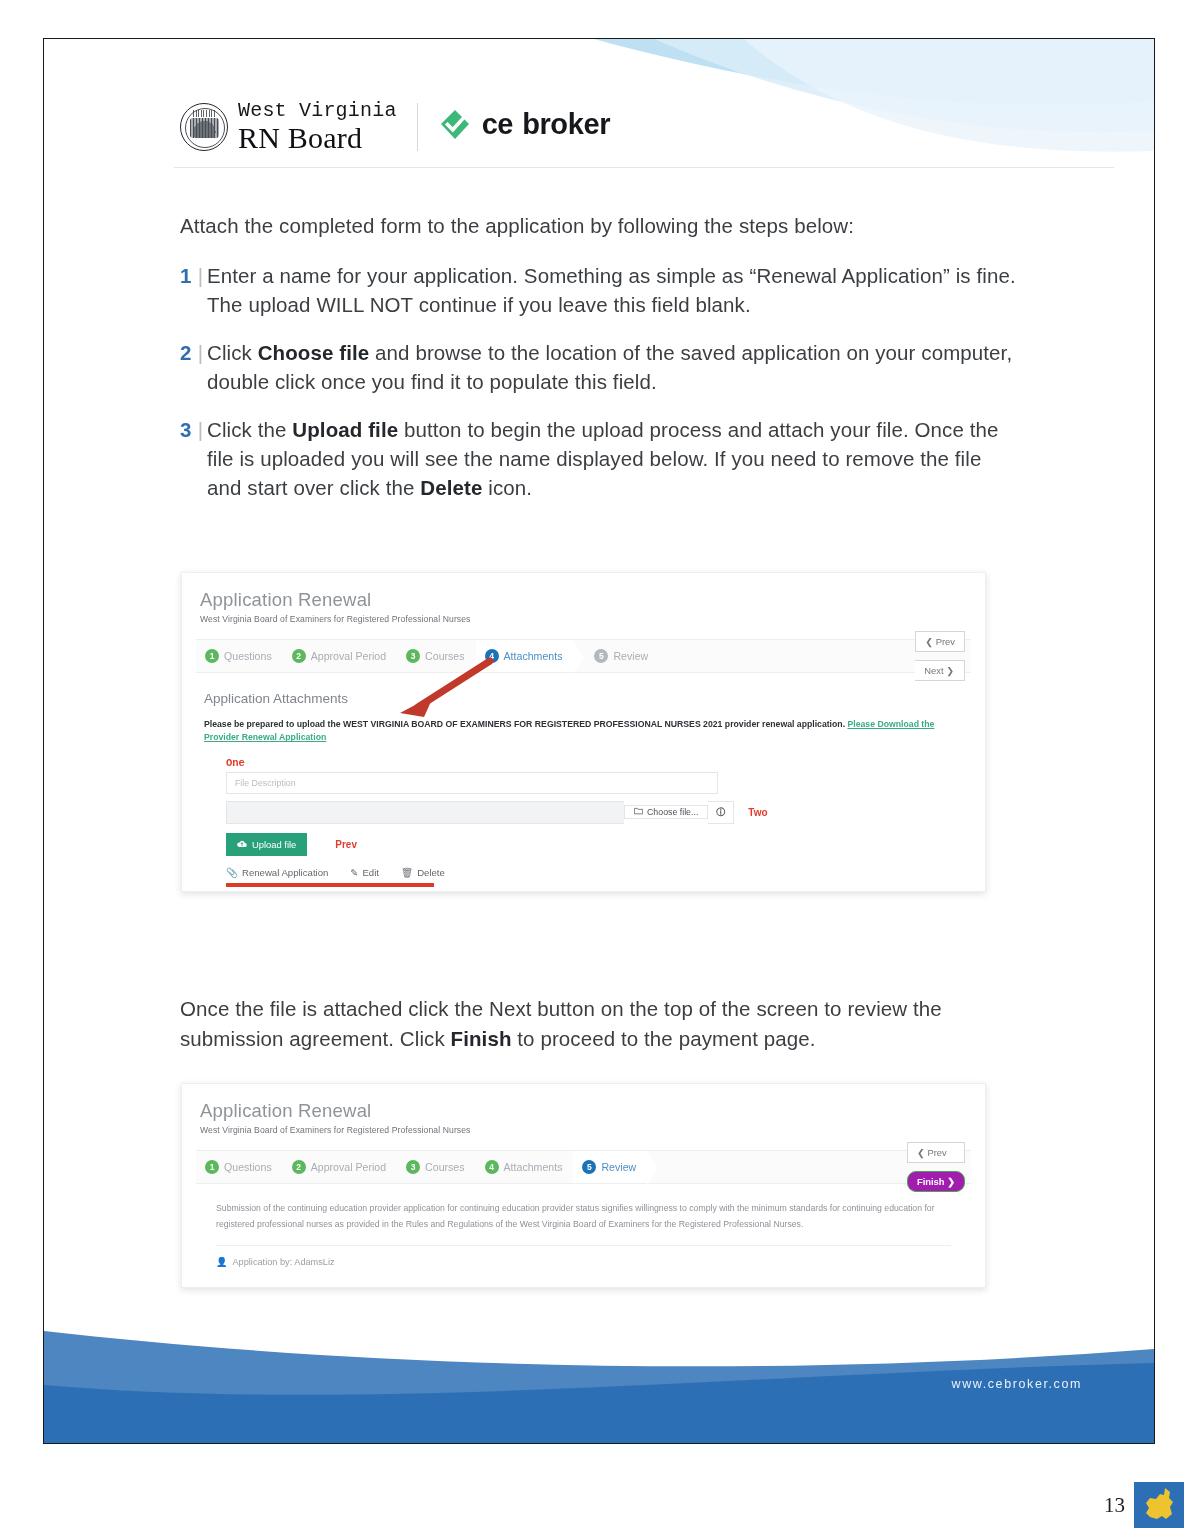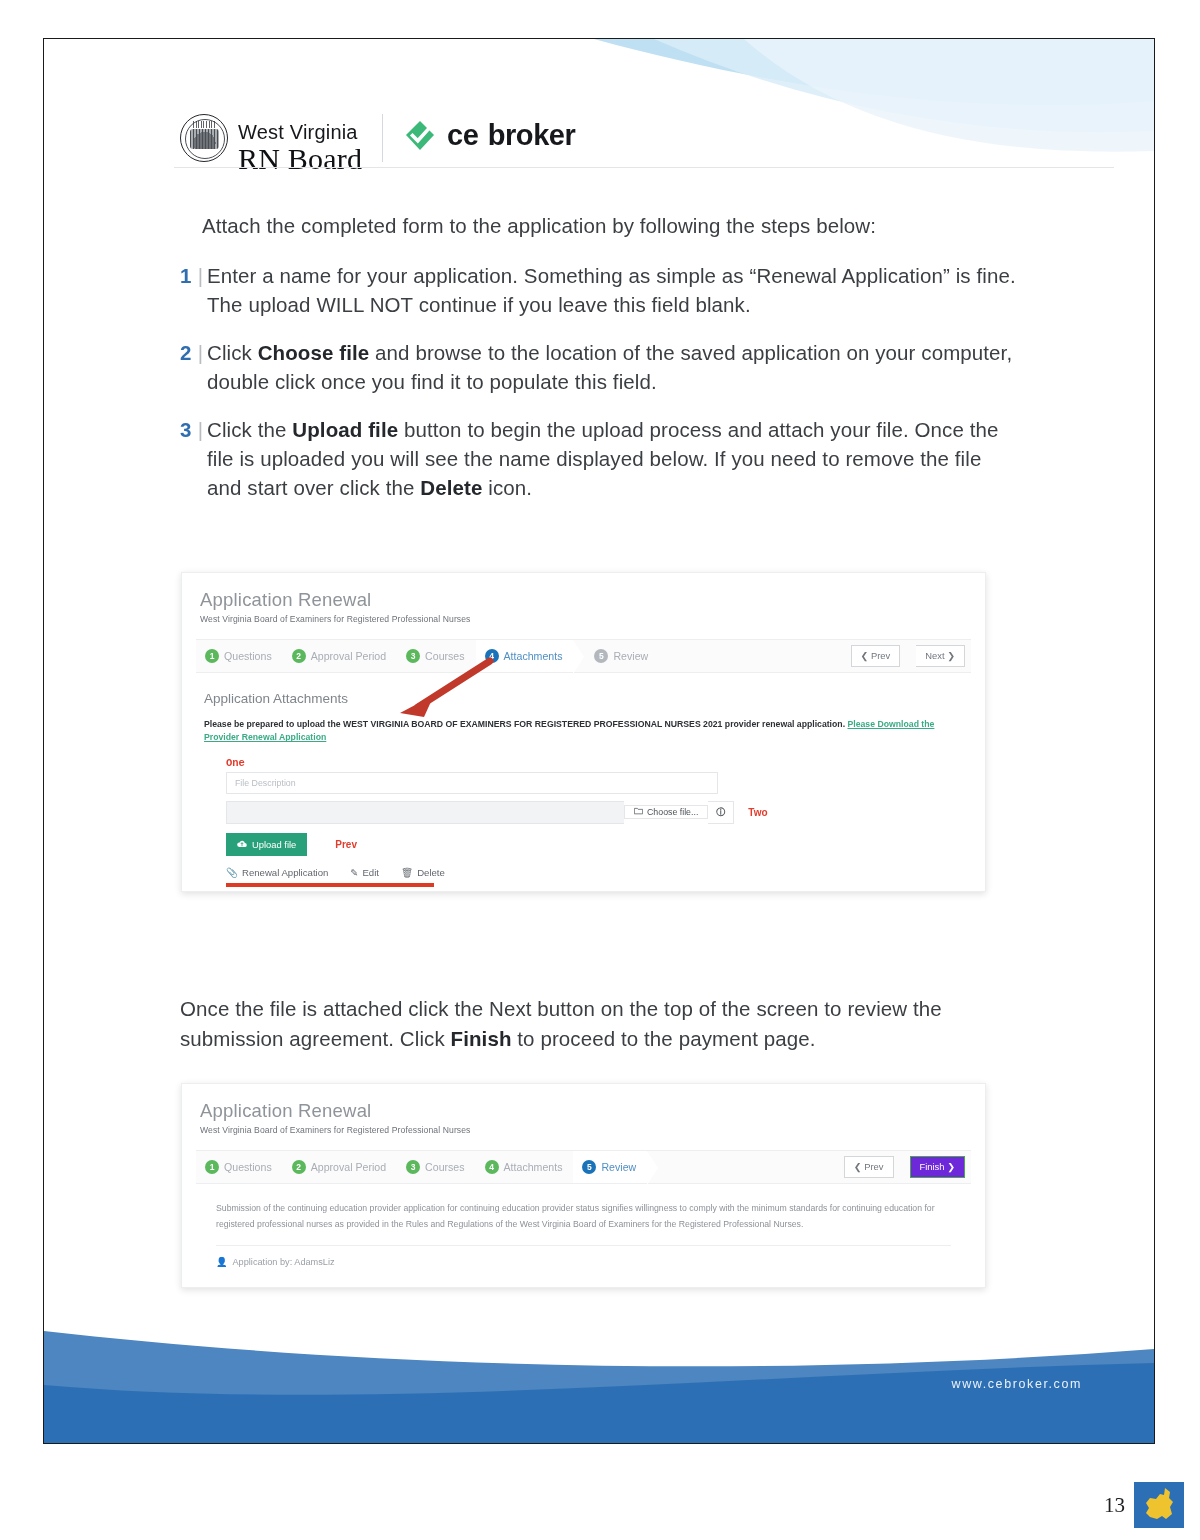--- a/index.html
+++ b/index.html
@@ -63,22 +63,22 @@
     border-radius: 3px;
     opacity: .85;
   }
   .wv-seal .seal-top {
     position: absolute; left: 12px; top: 6px; width: 23px; height: 7px;
     background: repeating-linear-gradient(90deg,#2b2f35 0 1px, transparent 1px 2.6px);
     opacity: .75;
   }
   .logo-words { margin-left: 10px; line-height: 1; }
   .logo-words .l1 {
-    font-family: Liberation Sans, sans-serif;
-    font-size: 20px; color: #16181c; letter-spacing: .2px; margin-top: 21px;
+    font-family: Liberation Mono, monospace;
+    font-size: 20px; color: #16181c; letter-spacing: .2px;
   }
   .logo-words .l2 {
     font-family: "Liberation Serif", serif;
     font-size: 30px; color: #0e1013; margin-top: 2px; letter-spacing: .2px;
   }
   .logo-divider {
     width: 1px; height: 48px; background: #d5d8dc; margin: 0 20px;
   }
   .ce-mark { display: flex; align-items: flex-start; gap: 10px; }
   .ce-text {
@@ -90,21 +90,21 @@
     width: 940px; height: 1px; background: #e3e5e8;
   }
 
   
   .body-text {
     position: absolute; left: 136px; top: 172px; width: 840px;
     color: #3e4246;
   }
   .lead {
     font-size: 20.5px; line-height: 1.45; color: #3b3f43;
-    letter-spacing: .1px; margin-bottom: 20px; margin-left: 22px;
+    letter-spacing: .1px; margin-bottom: 20px;
   }
   .step { display: flex; margin-bottom: 19px; }
   .step-num {
     flex: none; width: 14px;
     font-size: 20.5px; font-weight: bold; color: #2f6fb0;
     text-align: left; line-height: 1.42;
   }
   .step-bar {
     flex: none; width: 13px; color: #b8bdc2; font-size: 20.5px;
     line-height: 1.42; text-align: center;
@@ -161,29 +161,29 @@
     border-left: 11px solid #ffffff;
   }
   .wz-badge {
     width: 14px; height: 14px; border-radius: 50%;
     color: #fff; font-size: 8.5px; font-weight: bold;
     display: flex; align-items: center; justify-content: center;
     flex: none;
   }
   .wz-label { font-size: 10.6px; color: #a9aeb4; white-space: nowrap; }
   .wz-step.active .wz-label { color: #4f8fc4; }
-  .wz-nav { display: flex; padding-right: 6px; gap: 16px; }
+  .wz-nav { display: flex; padding-right: 6px; gap: 8px; flex-direction: column; }
   .btn-prev, .btn-next, .btn-finish {
     font-size: 9.4px; padding: 4px 9px;
     border: 1px solid #d4d7da; background: #fff; color: #72777d;
     white-space: nowrap; line-height: 1.2;
   }
   .btn-next { border-left: none; }
   .btn-finish {
-    background: #6d28d9; border-color: #4ca64c; color: #ffffff; font-weight: normal;
+    background: #a21caf; border-color: #4ca64c; color: #ffffff; font-weight: bold; border-radius: 9px;
   }
 
   
   .app-body { padding: 18px 22px 10px 22px; position: relative; }
   .sec-title { font-size: 13.5px; color: #7f858b; margin-bottom: 12px; }
   .notice { font-size: 8.7px; color: #2d3136; line-height: 1.55; font-weight: bold; }
   .notice .lnk { color: #3aab84; text-decoration: underline; font-weight: bold; }
 
   .form-zone { margin-top: 12px; margin-left: 22px; }
   .lbl-one {

